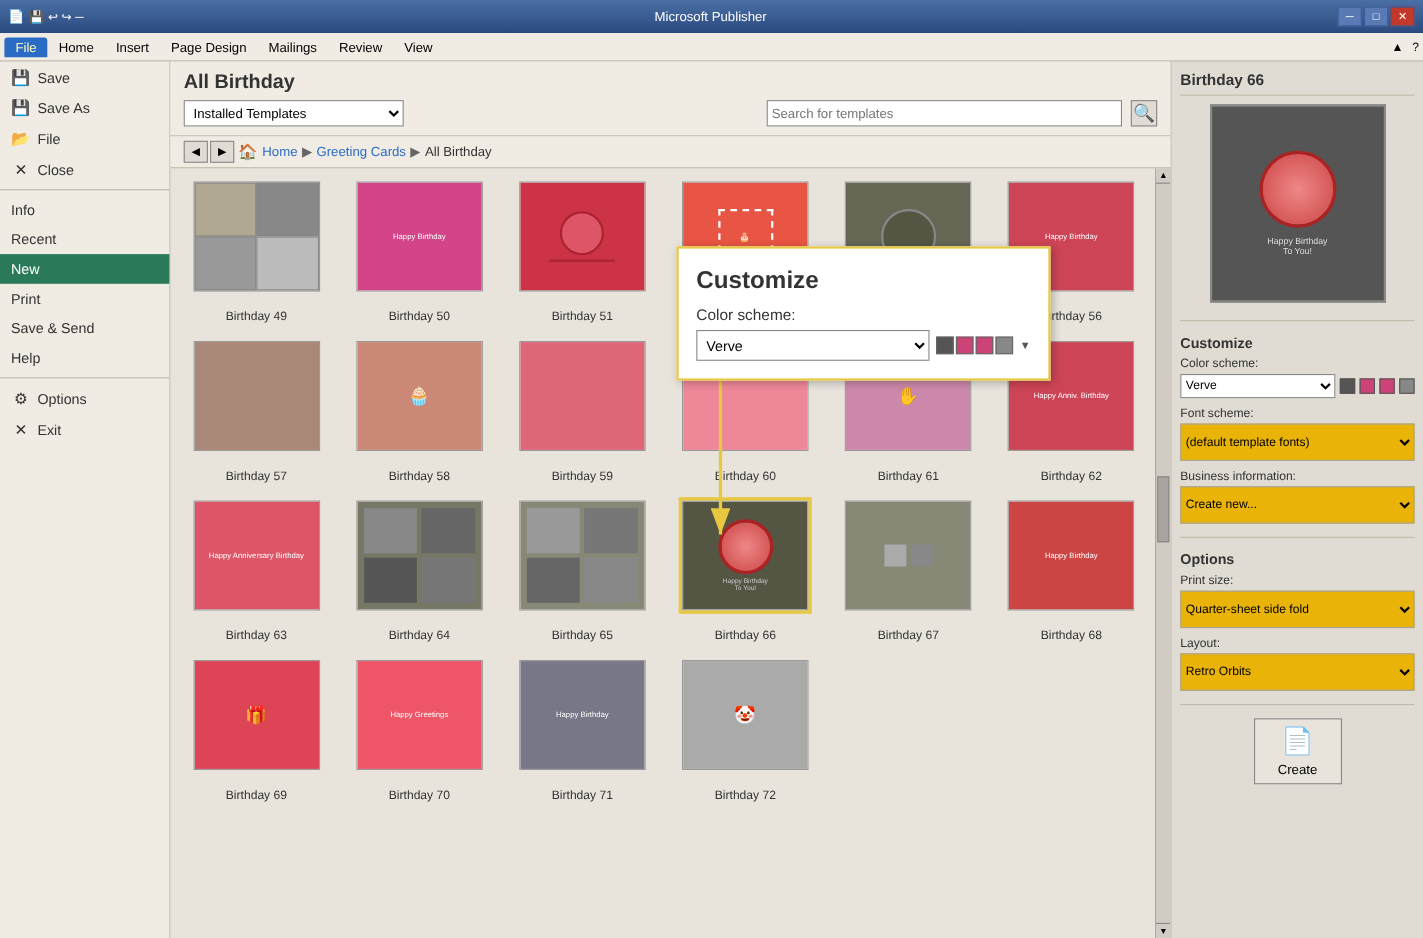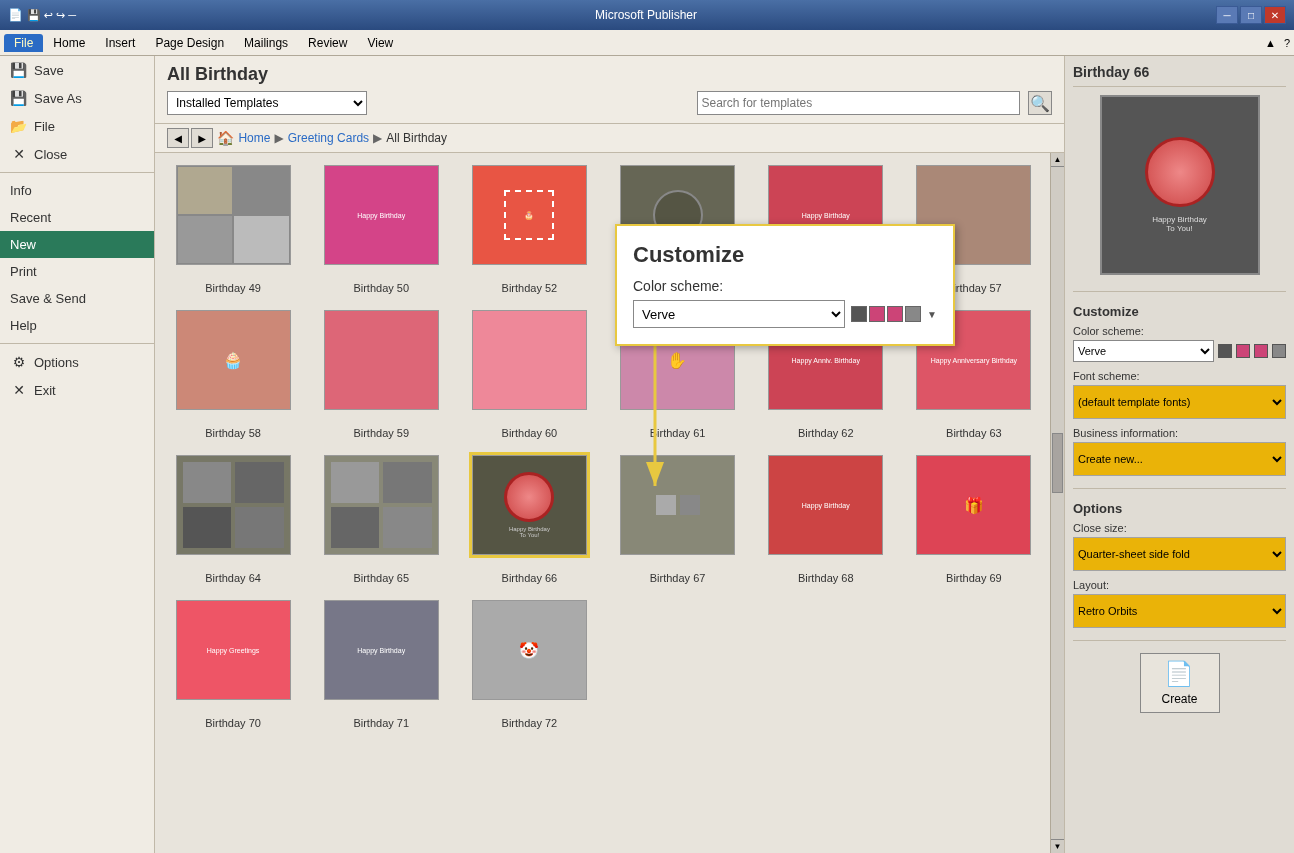--- a/index.html
+++ b/index.html
@@ -504,20 +504,29 @@
           <div class="template-item">
             <div class="template-thumb">
               <div style="width:100%;height:100%;background:#d44488;display:flex;align-items:center;justify-content:center;">
                 <span style="font-size:7px;color:white;">Happy Birthday</span>
               </div>
             </div>
             <div class="template-label">Birthday 50</div>
           </div>
           <div class="template-item">
             <div class="template-thumb">
+              <div style="width:100%;height:100%;background:#cc3344;display:flex;flex-direction:column;align-items:center;justify-content:center;gap:4px;">
+      <div style="width:40px;height:40px;border-radius:50%;background:#dd5566;border:2px solid #aa2233;"></div>
+      <div style="width:60px;height:2px;background:#aa2233;"></div>
+    </div>
+            </div>
+            <div class="template-label">Birthday 51</div>
+          </div>
+          <div class="template-item">
+            <div class="template-thumb">
               <div style="width:100%;height:100%;background:#e85544;display:flex;align-items:center;justify-content:center;">
                 <div style="width:50px;height:50px;border:2px dashed #fff;display:flex;align-items:center;justify-content:center;">
                   <span style="color:white;font-size:8px;">🎂</span>
                 </div>
               </div>
             </div>
             <div class="template-label">Birthday 52</div>
           </div>
           <div class="template-item">
             <div class="template-thumb">
@@ -731,21 +740,21 @@
     </select>
 
     <div class="right-label">Business information:</div>
     <select class="right-dropdown">
       <option>Create new...</option>
     </select>
 
     <div class="divider"></div>
 
     <div class="section-title">Options</div>
-    <div class="right-label">Close size:</div>
+    <div class="right-label">Print size:</div>
     <select class="right-dropdown" style="display:flex; align-items:center;">
       <option>Quarter-sheet side fold</option>
     </select>
 
     <div class="right-label">Layout:</div>
     <select class="right-dropdown">
       <option>Retro Orbits</option>
     </select>
 
     <div class="divider"></div>

